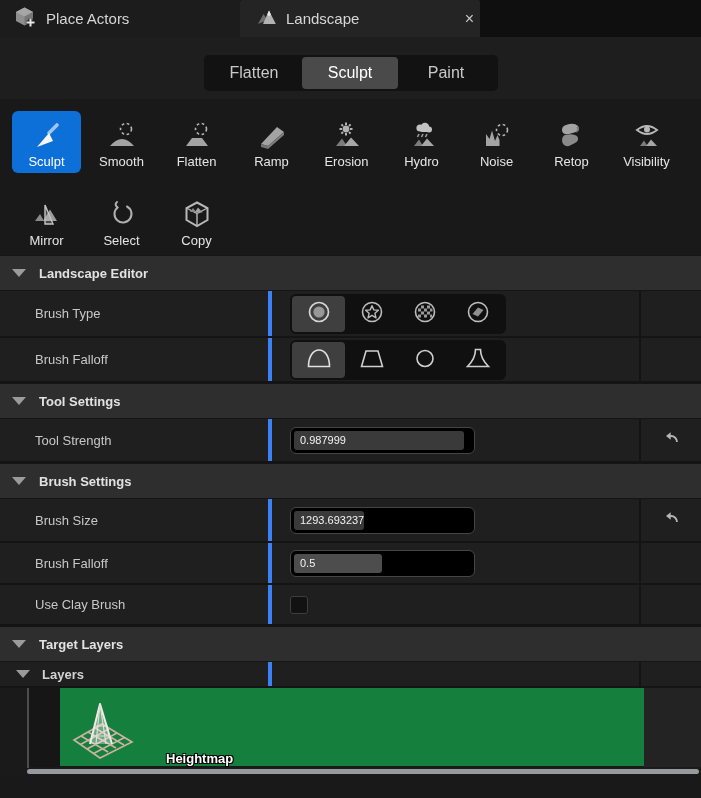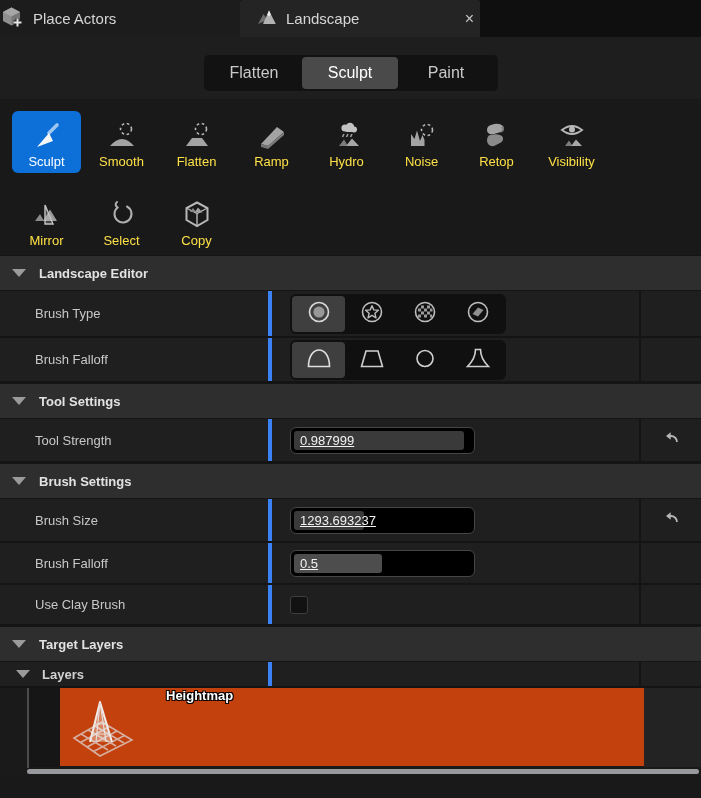--- a/index.html
+++ b/index.html
@@ -2,21 +2,21 @@
 <html><head>
 <meta charset="utf-8">
 <style>
   * { margin:0; padding:0; box-sizing:border-box; }
   html,body { width:701px; height:798px; background:#191919; overflow:hidden;
               font-family:"Liberation Sans", sans-serif; }
 
   
   .tabbar { height:37px; display:flex; background:#0f0f0f; }
   .tab-left { width:240px; background:#1c1c1c; display:flex; align-items:center;
-              gap:10px; padding-left:1px; }
+              gap:10px; padding-left:14px; }
   .tab-active { width:240px; background:#242424; display:flex; align-items:center;
                 gap:9px; padding:0 0 0 17px; border-radius:2px 2px 0 0; }
   .tab-label { color:#d6d6d6; font-size:15px; }
   .tab-close { margin-left:auto; color:#c8c8c8; font-size:16px; line-height:1;
                padding:2px 6px; cursor:default; }
   .tab-fill { flex:1; background:#0f0f0f; }
 
   
   .modebar { height:62px; background:#1e1e1e; position:relative; }
   .segment { position:absolute; left:204px; top:18px; width:294px; height:36px;
@@ -25,21 +25,21 @@
   .seg-btn { width:96px; height:32px; display:flex; align-items:center; justify-content:center;
              color:#c9c9c9; font-size:16px; border-radius:4px; }
   .seg-btn.sel { background:#4a4a4a; color:#ffffff; }
 
   
   .toolbar { height:156px; background:#191919; padding:12px 0 0 9px; }
   .tool-row { display:grid; grid-template-columns:repeat(9,75px); }
   .tool-row2 { display:grid; grid-template-columns:repeat(9,75px); margin-top:17px; }
   .tool { display:flex; flex-direction:column; align-items:center; justify-content:flex-end;
           height:62px; padding-bottom:4px; }
-  .tool-label { color:#fde047; font-size:13px; margin-top:3px; white-space:nowrap; }
+  .tool-label { color:#e5e5e5; font-size:13px; margin-top:3px; white-space:nowrap; }
   .tool.blue { background:#0d6fd8; border-radius:6px; width:69px; justify-self:start;
                margin-left:3px; }
   .tool.blue .tool-label { color:#ffffff; }
   .tool svg { display:block; }
 
   
   .sec-header { height:36px; background:#2e2e2e; display:flex; align-items:center;
                 gap:13px; padding-left:12px; border-top:1px solid #151515;
                 border-bottom:1px solid #151515; }
   .tri { width:0; height:0; border-left:7px solid transparent; border-right:7px solid transparent;
@@ -60,36 +60,36 @@
   .bt-btn { width:53px; height:36px; display:flex; align-items:center; justify-content:center;
             border-radius:4px; }
   .bt-btn.sel { background:#3f3f3f; }
 
   
   .spin { position:relative; width:185px; height:27px; background:#000000;
           border:1px solid #454545; border-radius:6px; overflow:hidden; }
   .spin-fill { position:absolute; top:3px; left:3px; bottom:3px; background:#3a3a3a;
                border-radius:3px; }
   .spin-fill.lighter { background:#4d4d4d; }
-  .spin-val { position:relative; color:#f2f2f2; font-size:13px; line-height:25px;
-              padding-left:9px;text-decoration:underline; }
+  .spin-val { position:relative; color:#f2f2f2; font-size:11px; line-height:25px;
+              padding-left:9px; }
 
   .checkbox { width:18px; height:18px; background:#121212; border:1px solid #3e3e3e;
               border-radius:3px; }
 
   
   .layers-row { height:26px; }
   .layers-row .prop-label { padding-left:16px; gap:12px; }
   .layers-title { color:#d2d2d2; font-size:13px; font-weight:bold; }
   .layers-body { position:relative; height:87px; background:#1a1a1a; }
   .indent-line { position:absolute; left:27px; top:0; bottom:7px; width:2px; background:#4c4c4c; }
   .indent-gap { position:absolute; left:29px; top:0; width:31px; height:79px; background:#161616; }
   .right-gap { position:absolute; left:644px; right:0; top:0; height:79px; background:#232323; }
   .layer-item { position:absolute; left:60px; top:0; width:584px; height:78px;
-                background:#c2410c; display:flex; align-items:flex-start; }
+                background:#15803d; display:flex; align-items:flex-end; }
   .layer-name { margin-left:28px; color:#ffffff; font-size:13px; font-weight:bold;
                 text-shadow:-1px -1px 0 #000, 1px -1px 0 #000, -1px 1px 0 #000, 1px 1px 0 #000; }
   .hscroll { position:absolute; left:27px; right:2px; bottom:1px; height:5px;
              background:#97999c; border-radius:3px; }
 </style>
 </head>
 <body>
 
 <div class="tabbar">
   <div class="tab-left">
@@ -161,20 +161,35 @@
     </div>
     <div class="tool">
       <span>
         <svg width="30" height="30" viewBox="0 0 30 30">
           <polygon points="4,23 20,6 27,11 11,25" fill="#a3a3a3"></polygon>
           <polygon points="4,23 11,25 11,28 4,26" fill="#757575"></polygon>
           <polygon points="11,25 27,11 27,14 11,28" fill="#7d7d7d"></polygon>
         </svg>
       </span>
       <span class="tool-label">Ramp</span>
+    </div>
+    <div class="tool">
+      <span>
+        <svg width="30" height="30" viewBox="0 0 30 30">
+          <g fill="#b3b3b3">
+            <circle cx="14" cy="8" r="3.4"></circle>
+            <g stroke="#b3b3b3" stroke-width="2">
+              <path d="M14 1.5 V4 M14 12 V14.5 M7.5 8 H10 M18 8 H20.5 M9.4 3.4 L11 5 M17 11 L18.6 12.6 M18.6 3.4 L17 5 M11 11 L9.4 12.6"></path>
+            </g>
+          </g>
+          <polygon points="4,25 10,17.5 15,25" fill="#7c7c7c"></polygon>
+          <polygon points="12,25 19,16.5 27,25" fill="#a7a7a7"></polygon>
+        </svg>
+      </span>
+      <span class="tool-label">Erosion</span>
     </div>
     <div class="tool">
       <span>
         <svg width="30" height="30" viewBox="0 0 30 30">
           <g fill="#c2c2c2">
             <circle cx="13" cy="7" r="3.6"></circle>
               <circle cx="18" cy="6" r="4.2"></circle>
               <circle cx="22" cy="8.5" r="3"></circle>
             <rect x="13" y="6" width="9" height="5" rx="2"></rect>
           </g>

